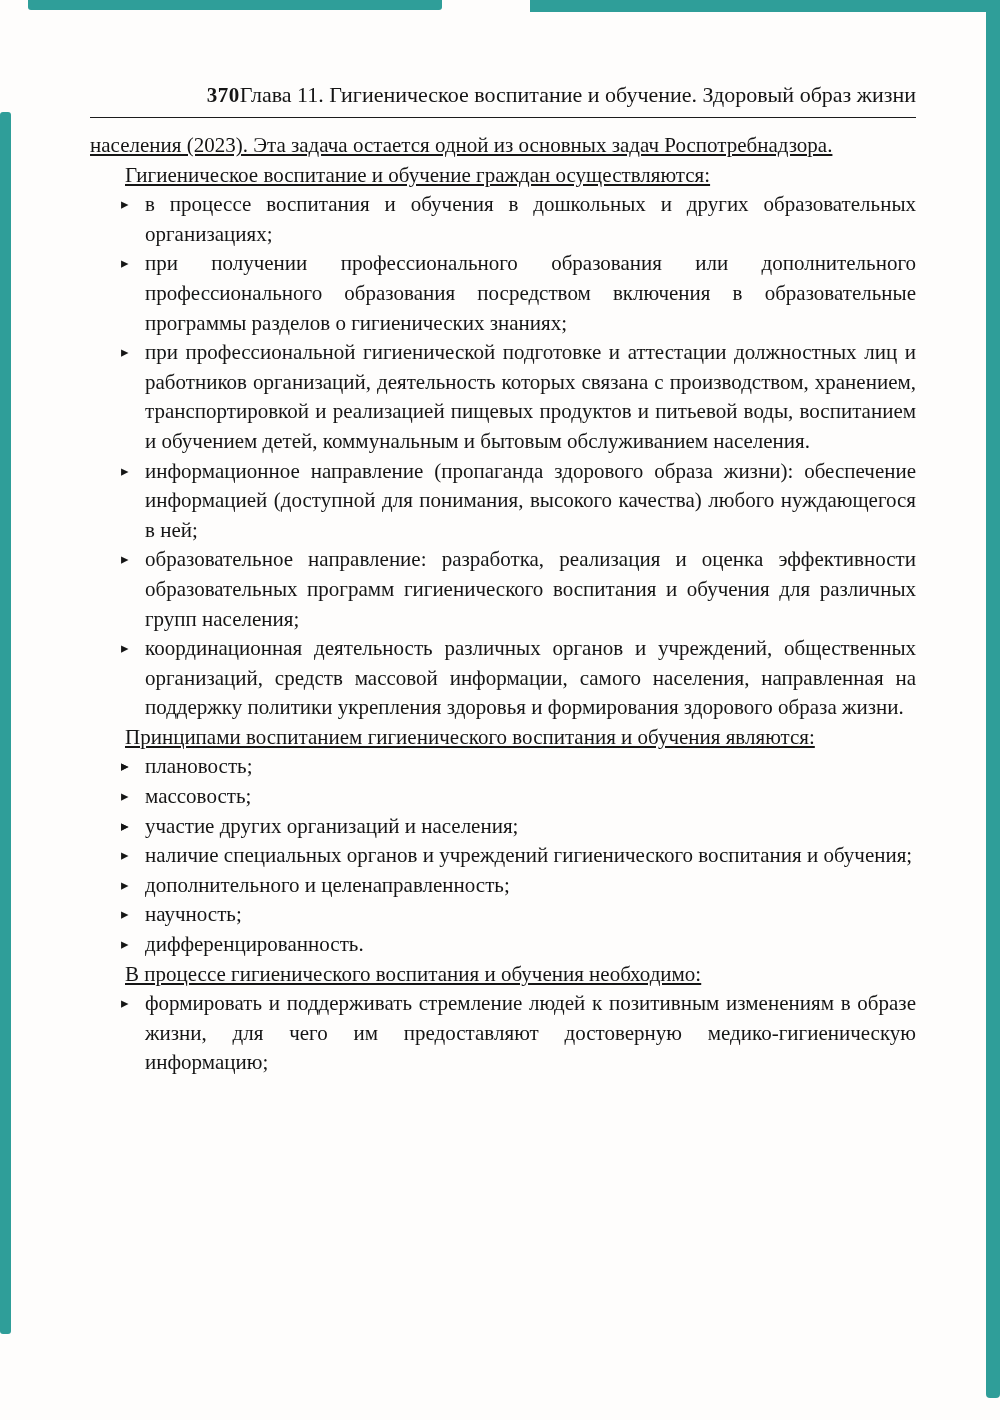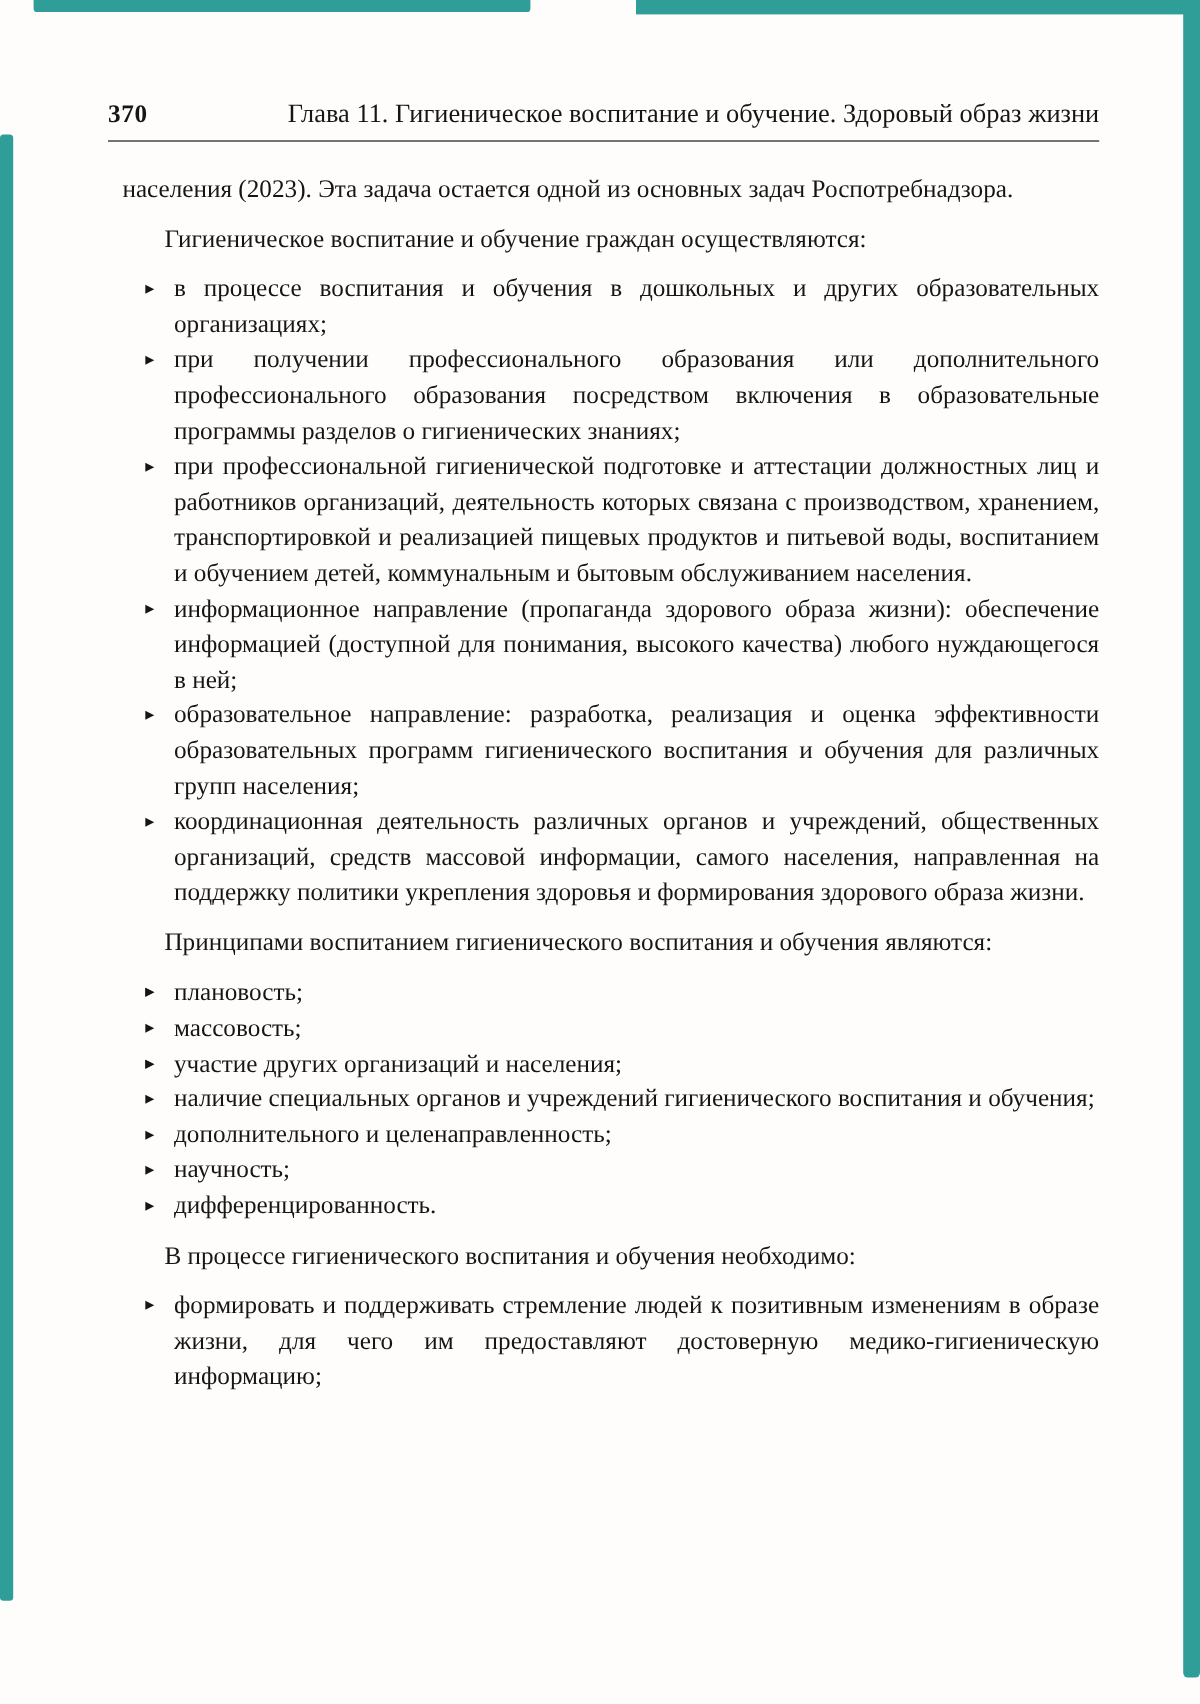--- a/index.html
+++ b/index.html
@@ -12,32 +12,32 @@
   .page{position:absolute;inset:0;background:#fefdfc;}
   
   .edge{position:absolute;background:#2f9e99;}
   .edge-top-left{left:28px;top:0;width:414px;height:10px;border-radius:0 0 3px 3px;}
   .edge-top-right{left:530px;top:0;width:470px;height:12px;}
   .edge-right{right:0;top:0;width:14px;height:1398px;border-radius:0 0 4px 4px;}
   .edge-left{left:0;top:112px;width:11px;height:1222px;border-radius:3px;}
   
   .header{
     position:absolute;left:90px;right:84px;top:82px;
-    display:flex;justify-content:space-between;align-items:baseline;
+    display:flex;justify-content:flex-end;align-items:baseline;
     border-bottom:1.5px solid #1c1c1c;padding-bottom:9px;font-family:Liberation Serif, serif;
   }
   .page-num{font-weight:bold;font-size:21px;letter-spacing:.5px;}
   .chapter{font-size:22px;}
   
   .content{
     position:absolute;left:90px;right:84px;top:131px;
     font-size:21px;line-height:29.6px;text-align:justify;
     text-justify:inter-word;
   }
-  p.para{margin:12px;}
+  p.para{margin:0;text-decoration:underline;}
   p.indent{text-indent:35px;}
   .li{position:relative;padding-left:55px;margin:0;}
   .li .marker{
     position:absolute;left:31px;top:0;
     font-size:15px;line-height:29.6px;
     font-family:"DejaVu Sans",sans-serif;
   }
 </style>
 </head>
 <body>

